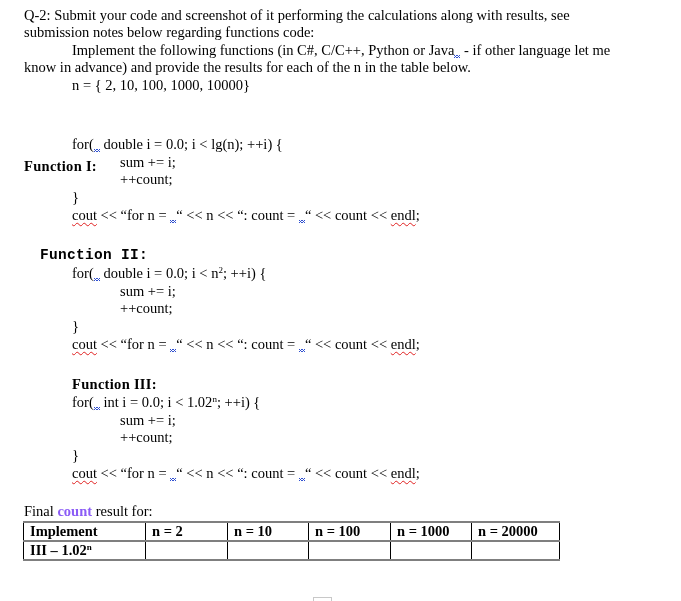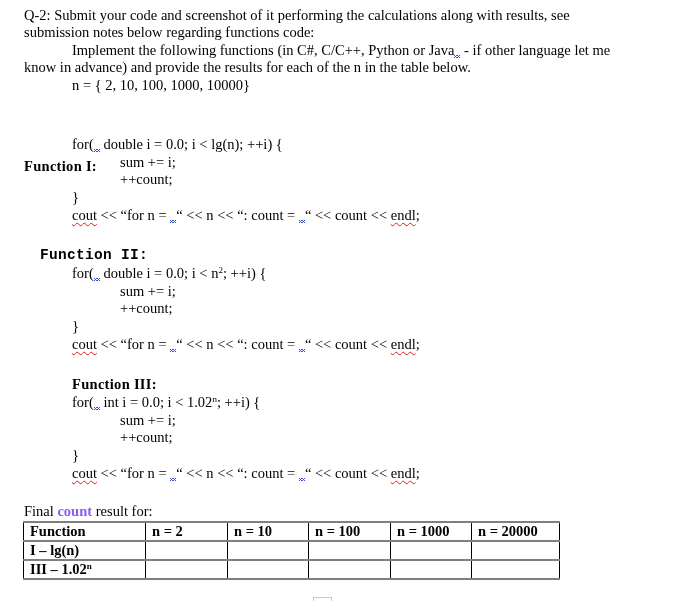--- a/index.html
+++ b/index.html
@@ -59,34 +59,26 @@
   <colgroup>
     <col style="width:122px">
       <col style="width:82px">
       <col style="width:81px">
       <col style="width:82px">
       <col style="width:81px">
       <col style="width:88px">
   </colgroup>
   <tbody>
       <tr>
-    <td>Function</td>
+    <td>Implement</td>
     <td>n = 2</td>
     <td>n = 10</td>
     <td>n = 100</td>
     <td>n = 1000</td>
     <td>n = 20000</td>
-  </tr>
-  <tr>
-    <td><span>I – lg(n)</span><sup></sup></td>
-    <td></td>
-    <td></td>
-    <td></td>
-    <td></td>
-    <td></td>
   </tr>
   <tr class="last">
     <td><span>III – 1.02</span><sup>n</sup></td>
     <td></td>
     <td></td>
     <td></td>
     <td></td>
     <td></td>
   </tr>
 </tbody>

